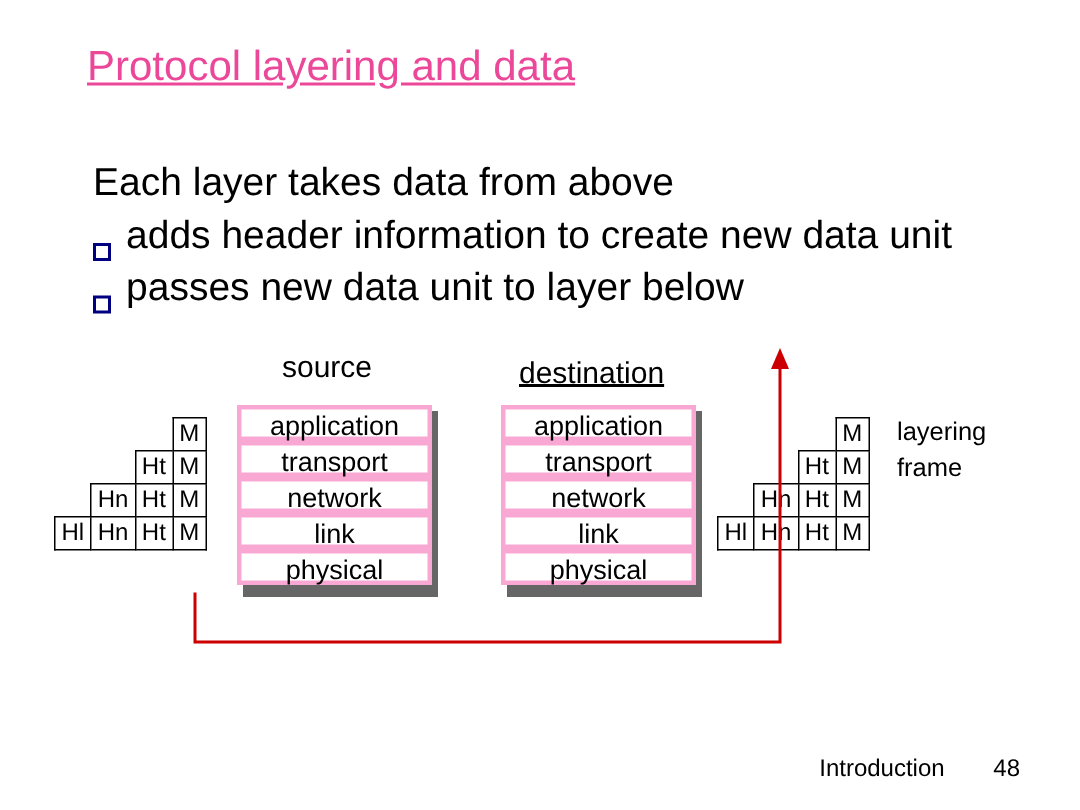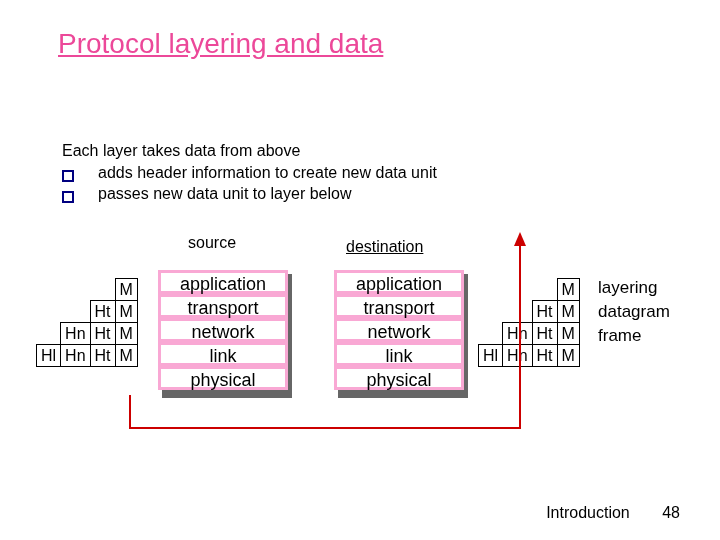--- a/index.html
+++ b/index.html
@@ -17,37 +17,36 @@
     top: 28px;
     left: 58px;
     font-size: 28px;
     color: #ec4899;
     text-decoration: underline;
   }
   .intro {
     position: absolute;
     top: 104px;
     left: 62px;
-    font-size: 16px;
+    font-size: 26px;
     line-height: 1.35;
-    margin-top: 36px;
-  }
-  .bullet-row { display: flex; align-items: center; gap: 14px; }
+  }
+  .bullet-row { display: flex; align-items: flex-end; }
   .bullet {
     display: inline-block;
     width: 12px;
     height: 12px;
     border: 2px solid #000080;
     margin-right: 10px;
     margin-top: 7px;
     flex-shrink: 0;
   }
   .col-label {
     position: absolute;
-    font-size: 16px;
+    font-size: 20px;
   }
   .headers-table {
     position: absolute;
     border-collapse: collapse;
   }
   .headers-table td {
     border: 1px solid #000;
     text-align: center;
     font-size: 16px;
     height: 22px;
@@ -186,21 +185,20 @@
     <td>Hl</td>
     <td>Hn</td>
     <td>Ht</td>
     <td>M</td>
   </tr>
 </tbody>
   </table>
 
 <div class="pdu-labels" style="left:598px; top:276px;">
   <div>layering</div>
-  <div>datagram</div>
   <div>frame</div>
 </div>
 
 <svg class="path">
   <polyline points="130,395 130,428 520,428 520,240" fill="none" stroke="#cc0000" stroke-width="2"></polyline>
   <polygon points="520,232 514,246 526,246" fill="#cc0000"></polygon>
 </svg>
 
 <div class="footer">
   <span>Introduction</span>

